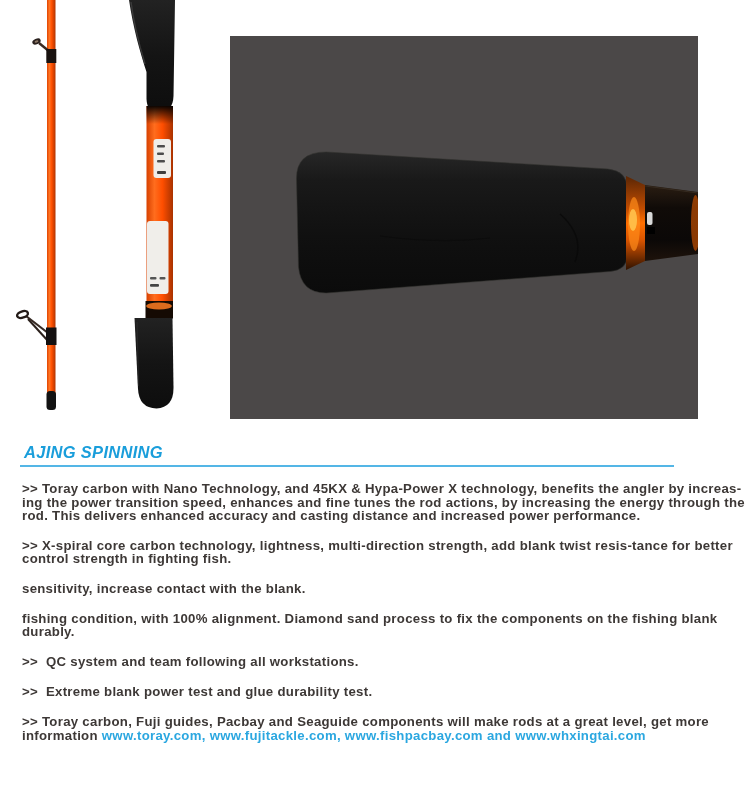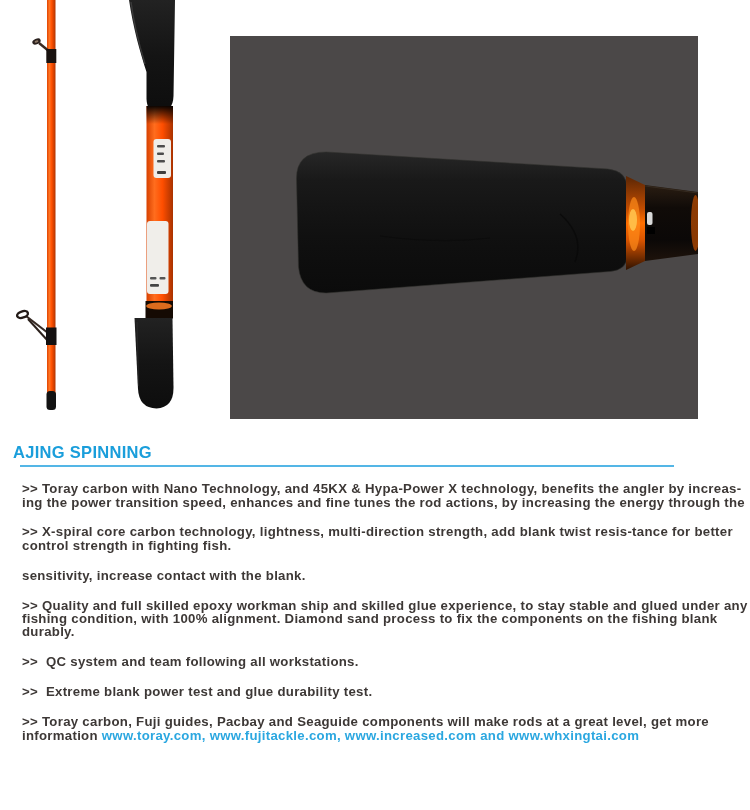--- a/index.html
+++ b/index.html
@@ -6,22 +6,22 @@
   body{
     width:750px;height:810px;background:#ffffff;position:relative;overflow:hidden;
     font-family:"Liberation Sans","DejaVu Sans",sans-serif;
   }
   .photos{position:relative;width:750px;height:430px;background:#fff;}
   .left-photo-svg{position:absolute;left:0;top:0;}
   .closeup-panel{position:absolute;left:230px;top:36px;width:468px;height:383px;background:var(--panel-gray,#4b4848);}
   .closeup-panel svg{display:block;}
   .article{position:relative;}
   .page-title{
-    margin:13px 0 0 13px;color:var(--accent,#1a9edb);
-    font-size:16.5px;font-weight:bold;line-height:1.1;letter-spacing:0.3px;
+    margin:13px 0 0 24px;color:var(--accent,#1a9edb);
+    font-size:16.5px;font-weight:bold;font-style:italic;line-height:1.1;letter-spacing:0.3px;
   }
   .title-rule{width:654px;height:2px;background:var(--underline,#54b6e6);margin:4px 0 0 20px;}
   .paras{margin:15px 22px 0 22px;color:var(--body-text,#3d3836);font-size:13.2px;line-height:13.4px;letter-spacing:0.3px;}
   .para{margin:0 0 16.5px 0;font-weight:bold;}
   .tline{white-space:pre;}
   .link{color:var(--link,#2ba7e0);text-decoration:none;cursor:pointer;text-align:center;}
 </style>
 </head>
 <body>
 
@@ -145,37 +145,37 @@
   </div>
 </div>
 
 <div class="article">
   <h2 class="page-title">AJING SPINNING</h2>
   <div class="title-rule"></div>
   <div class="paras" id="paragraphs">
       <div class="para">
         <div class="tline">&gt;&gt; Toray carbon with Nano Technology, and 45KX &amp; Hypa-Power X technology, benefits the angler by increas-</div>
         <div class="tline">ing the power transition speed, enhances and fine tunes the rod actions, by increasing the energy through the</div>
+        <div class="tline">rod. This delivers enhanced accuracy and casting distance and increased power performance.</div>
       </div>
       <div class="para">
         <div class="tline">&gt;&gt; X-spiral core carbon technology, lightness, multi-direction strength, add blank twist resis-tance for better</div>
         <div class="tline">control strength in fighting fish.</div>
       </div>
       <div class="para">
         <div class="tline">sensitivity, increase contact with the blank.</div>
       </div>
       <div class="para">
-        <div class="tline">&gt;&gt; Quality and full skilled epoxy workman ship and skilled glue experience, to stay stable and glued under any</div>
         <div class="tline">fishing condition, with 100% alignment. Diamond sand process to fix the components on the fishing blank</div>
         <div class="tline">durably.</div>
       </div>
       <div class="para">
         <div class="tline">&gt;&gt;  QC system and team following all workstations.</div>
       </div>
       <div class="para">
         <div class="tline">&gt;&gt;  Extreme blank power test and glue durability test.</div>
       </div>
       <div class="para">
         <div class="tline">&gt;&gt; Toray carbon, Fuji guides, Pacbay and Seaguide components will make rods at a great level, get more</div>
-        <div class="tline"><span>information </span><span class="link">www.toray.com,</span> <span class="link">www.fujitackle.com,</span> <span class="link">www.increased.com</span> <span class="link">and</span> <span class="link">www.whxingtai.com</span></div>
+        <div class="tline"><span>information </span><span class="link">www.toray.com,</span> <span class="link">www.fujitackle.com,</span> <span class="link">www.fishpacbay.com</span> <span class="link">and</span> <span class="link">www.whxingtai.com</span></div>
       </div>
     </div>
 </div>
 
 </body></html>

